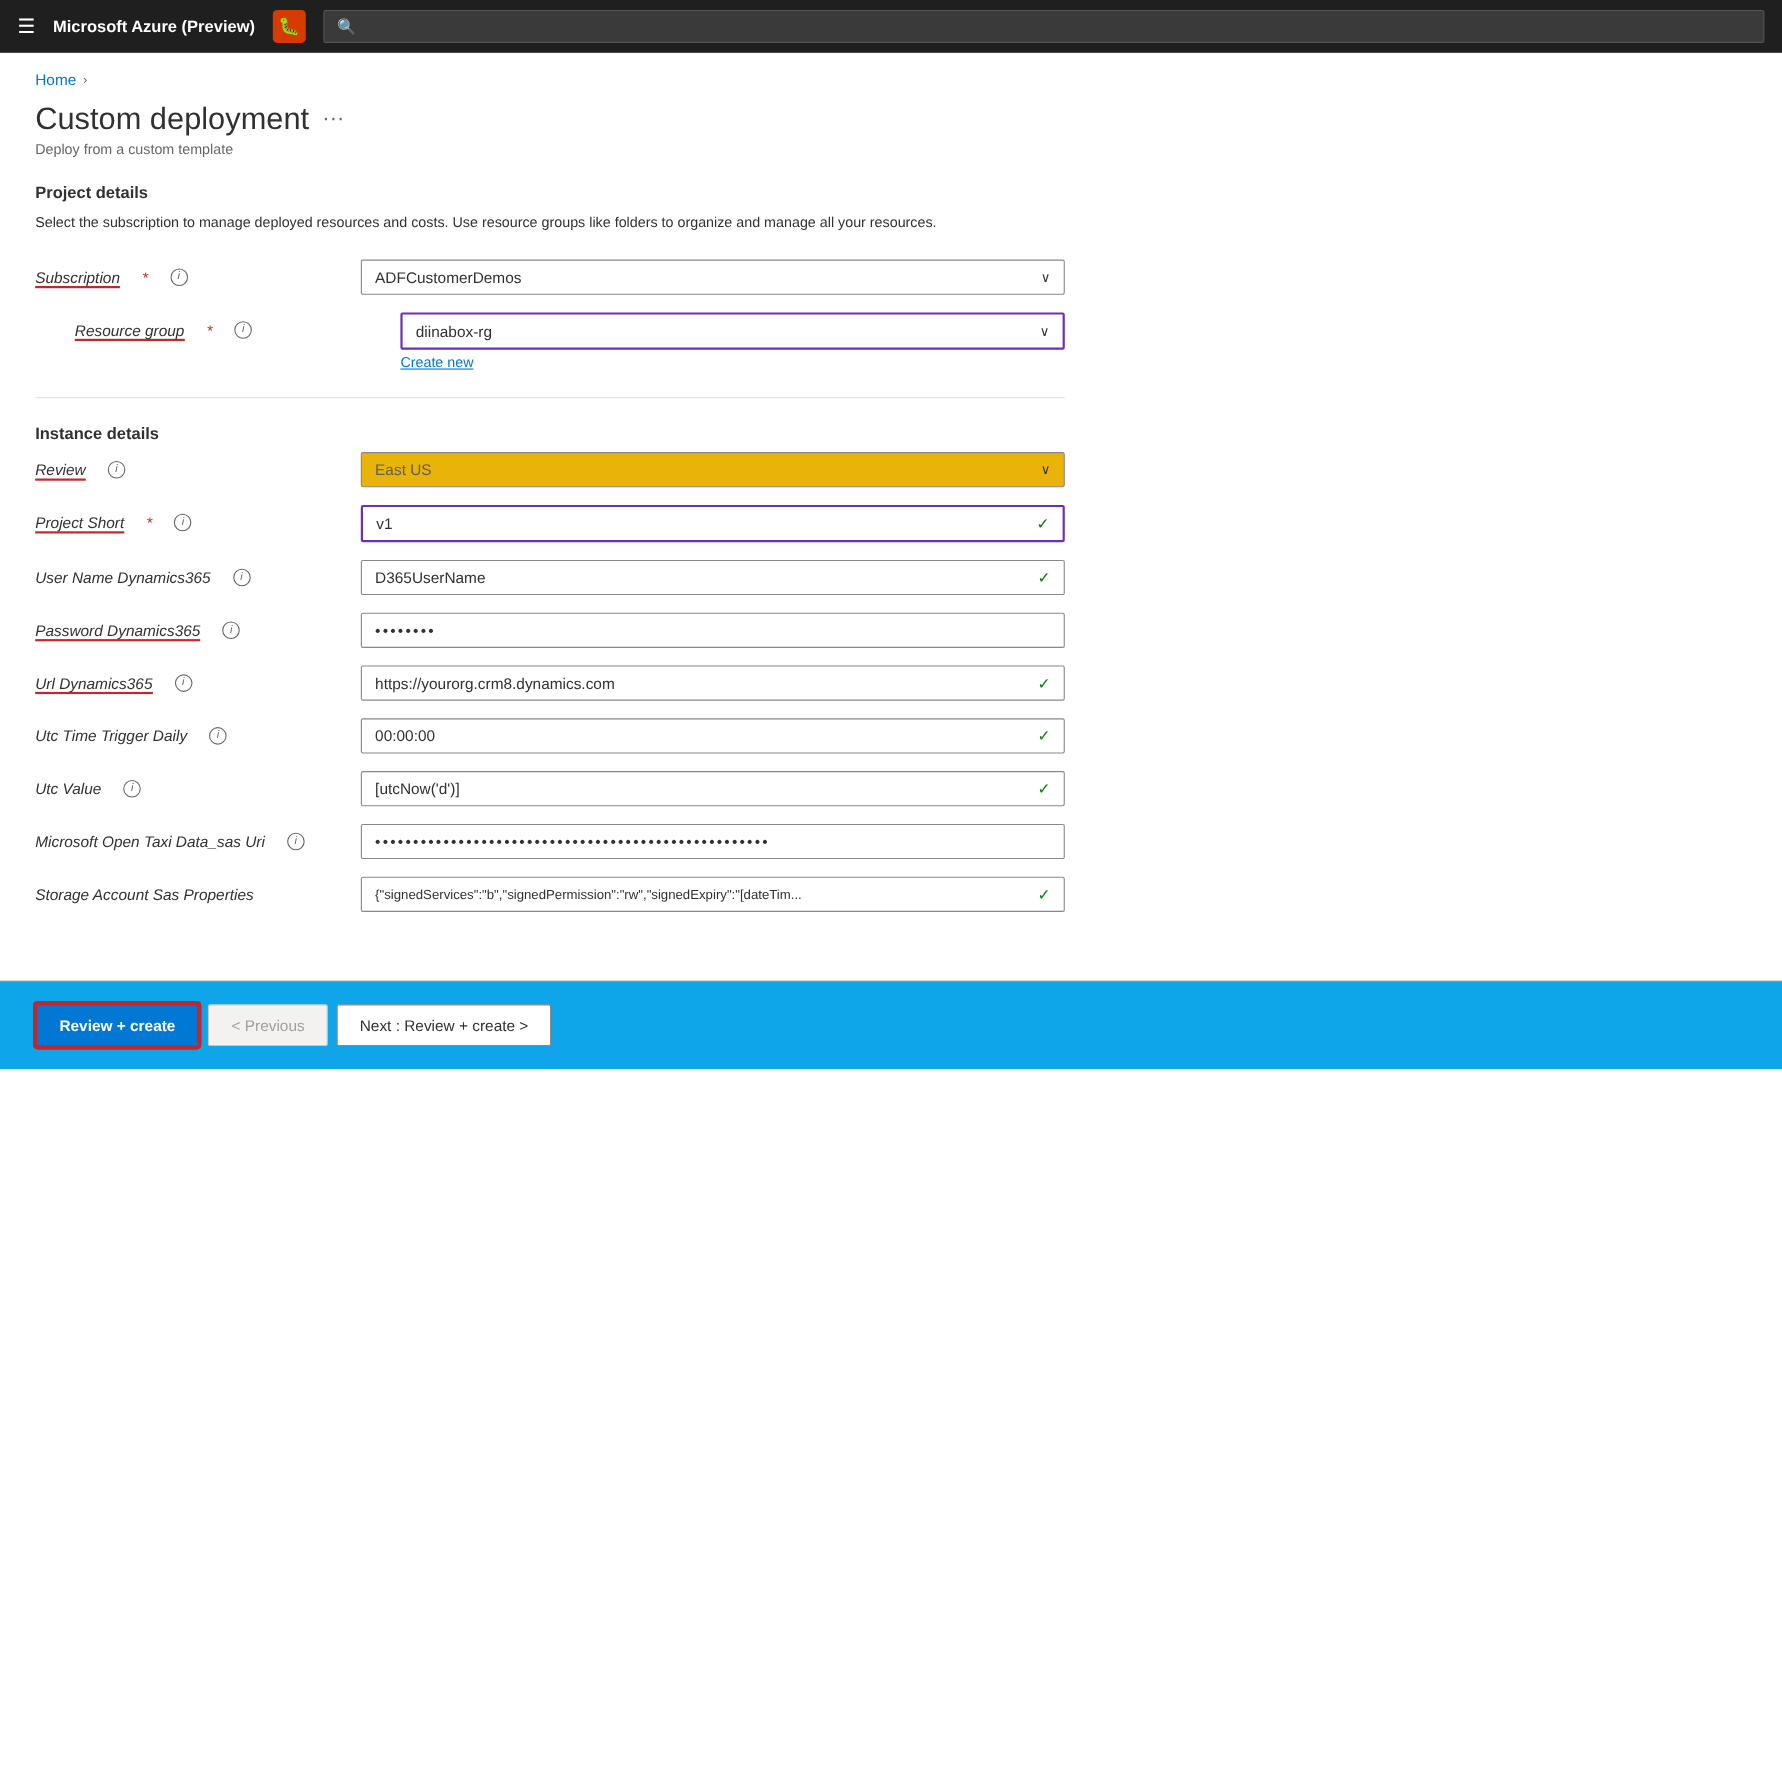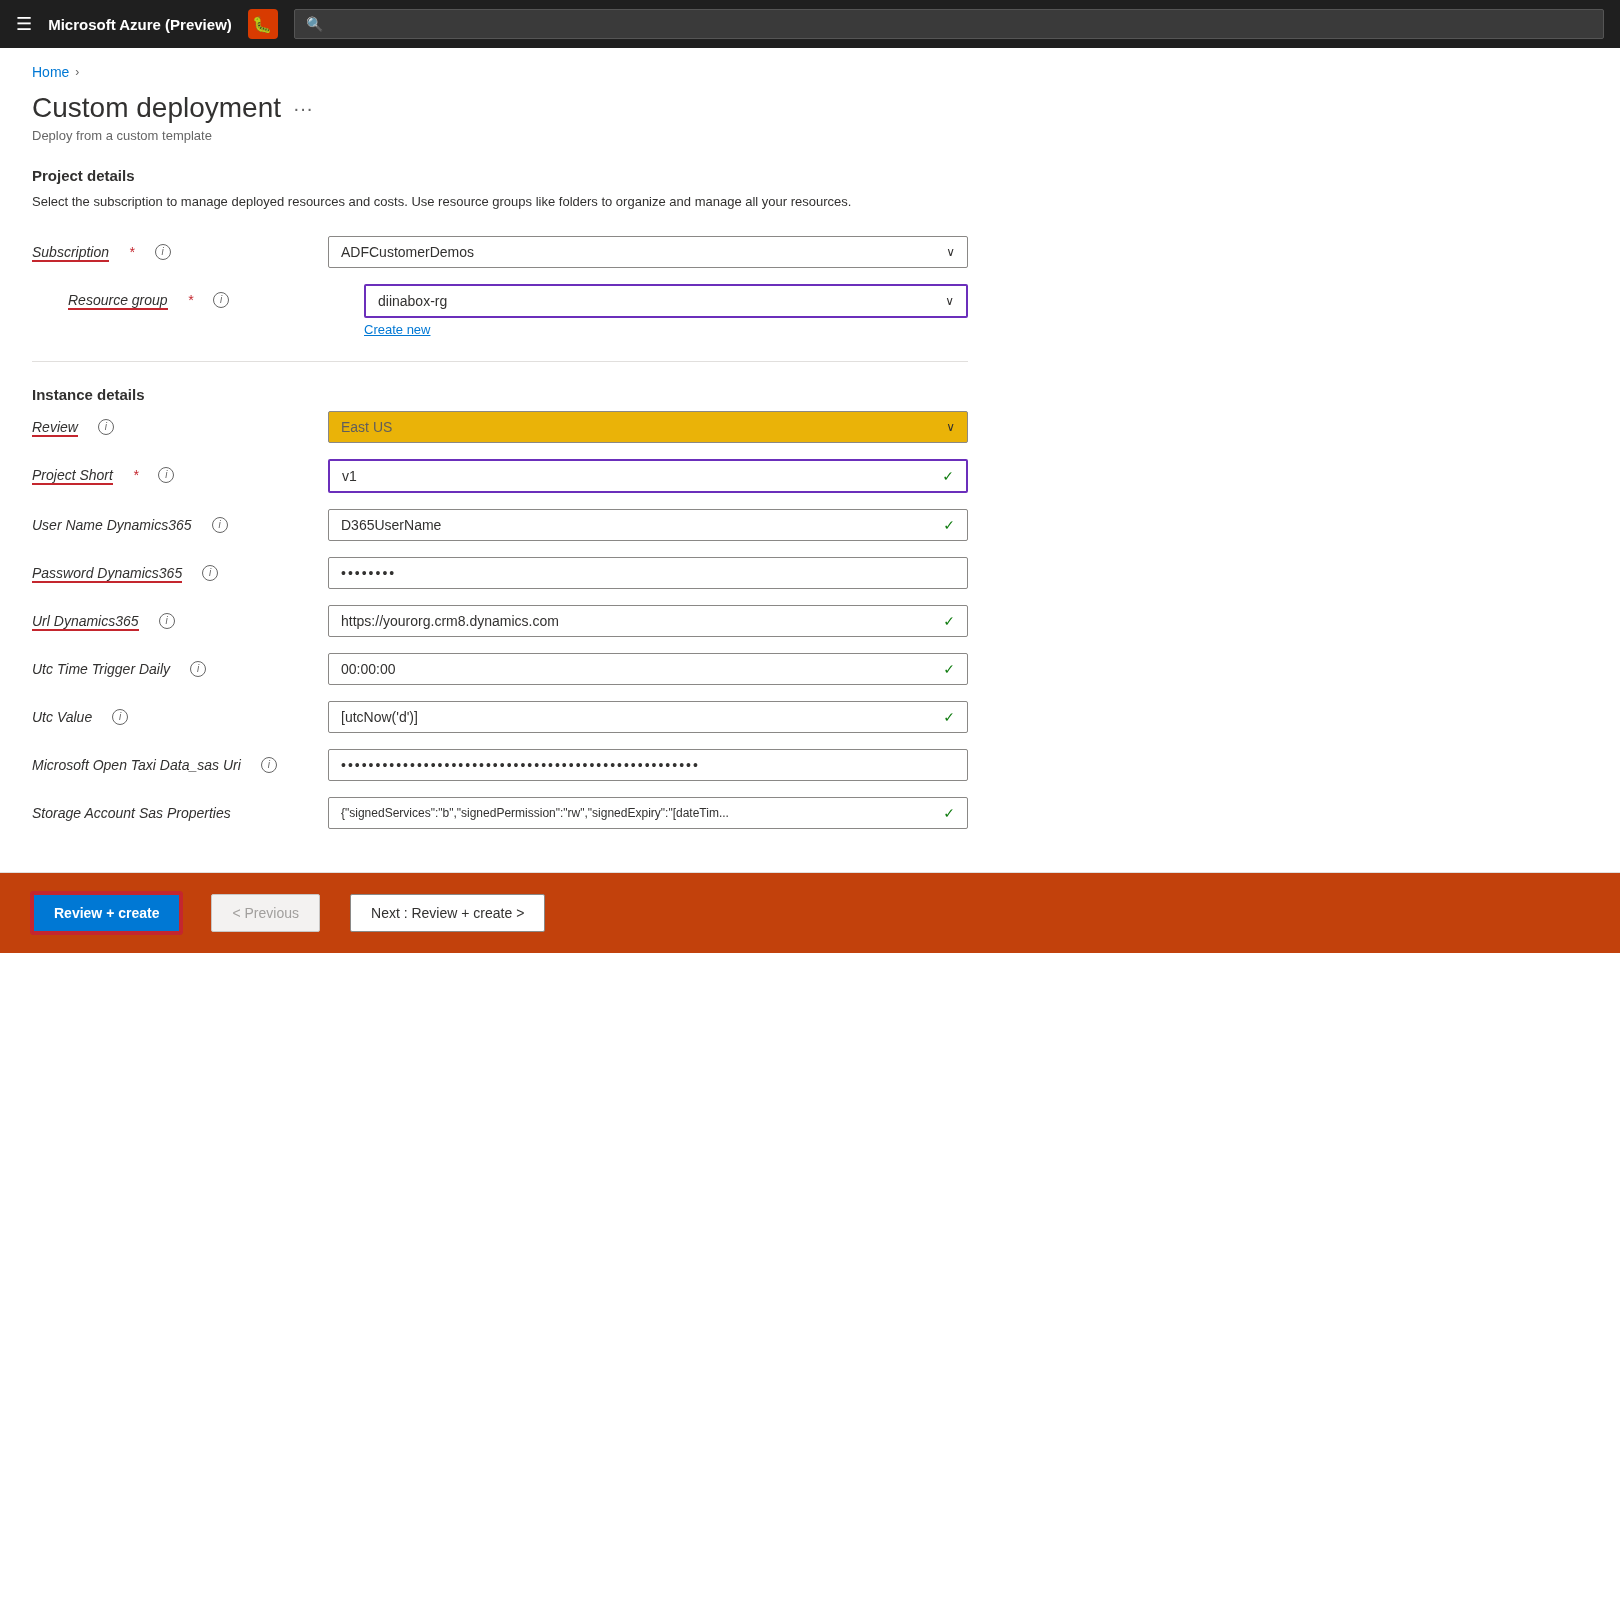--- a/index.html
+++ b/index.html
@@ -33,21 +33,21 @@
       padding: 6px 12px;
       font-size: 14px;
       display: flex; align-items: center; gap: 8px;
     }
     .topbar-search input {
       background: transparent; border: none; outline: none; color: #ccc; font-size: 14px; flex: 1;
     }
 
     
     .main-content {
-      padding: 16px 32px 19px 32px;
+      padding: 16px 32px 38px 32px;
       max-width: 1000px;
     }
 
     .breadcrumb {
       display: flex; align-items: center; gap: 6px;
       margin-bottom: 12px;
       font-size: 14px;
     }
     .breadcrumb a { color: #0078d4; text-decoration: none; }
     .breadcrumb-sep { color: #666; font-size: 12px; }
@@ -120,22 +120,22 @@
 
     
     .password-dots { letter-spacing: 2px; color: #323130; }
 
     
     .bottom-bar {
       border-top: 1px solid #e1dfdd;
       padding: 20px 32px;
       display: flex;
       align-items: center;
-      gap: 30px;
-      background: #c2410c;
+      gap: 8px;
+      background: #0ea5e9;
     }
     .btn-primary {
       background: #0078d4;
       color: #fff;
       border: 2px solid #c4262e;
       border-radius: 2px;
       padding: 10px 20px;
       font-size: 14px;
       font-weight: 600;
       cursor: pointer;

